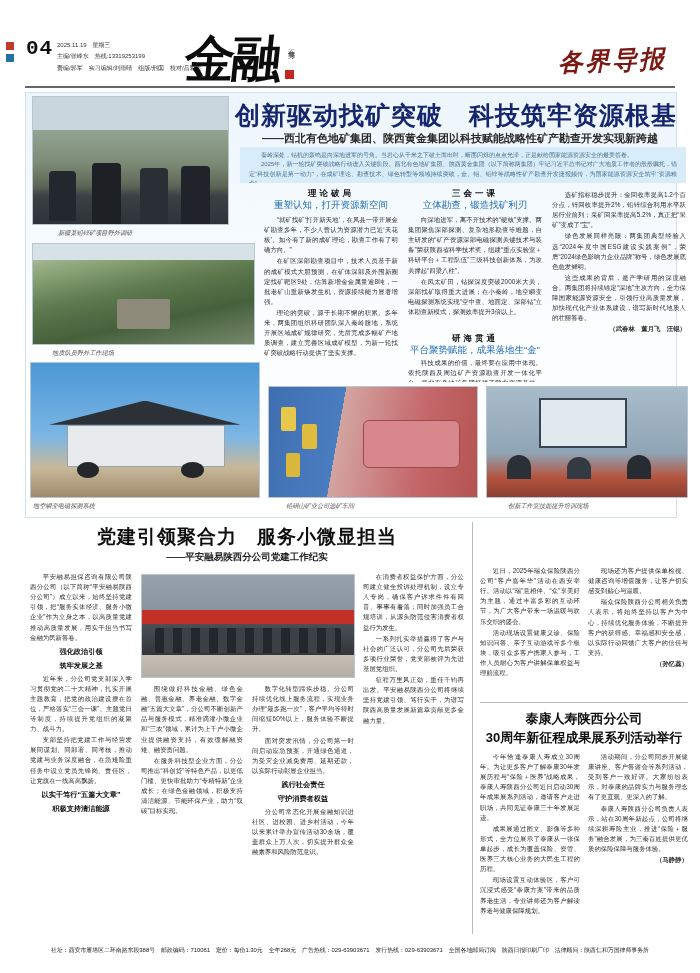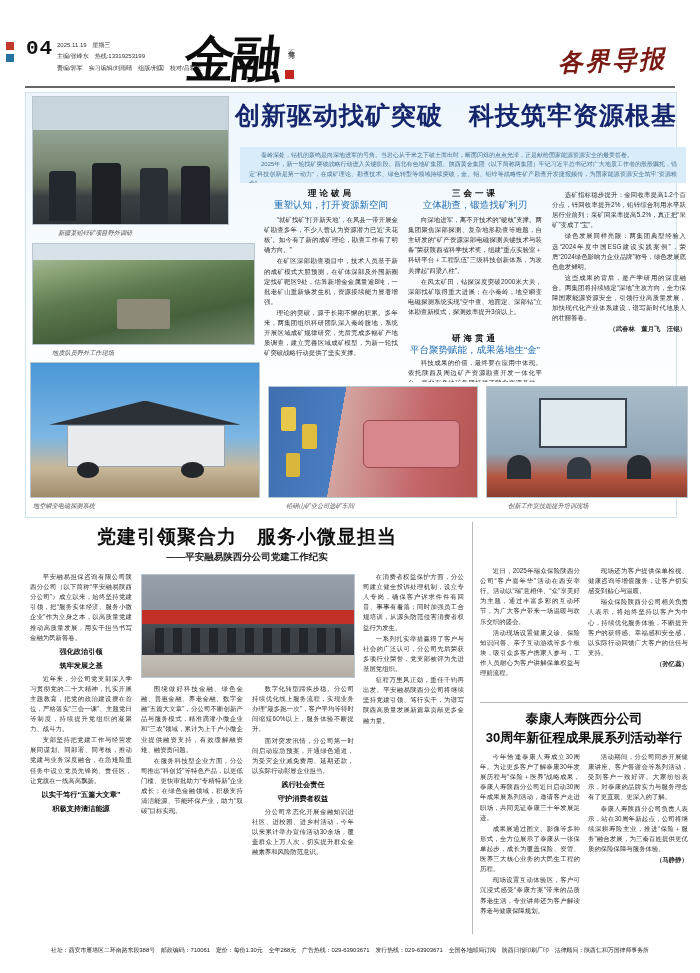--- a/index.html
+++ b/index.html
@@ -65,20 +65,21 @@
   <div class="abs seal" style="left:285px;top:70px;"></div>
 
 
   <div class="abs paper-name" style="left:558px;top:44px;">各界导报</div>
 
   <div class="abs header-rule" style="left:25px;top:86px;width:650px;"></div>
 
   <div class="abs feature-box" style="left:25px;top:92px;width:650px;height:424px;"></div>
 
   <div class="abs f-headline" style="left:235px;top:99px;width:450px;">创新驱动找矿突破　科技筑牢资源根基</div>
+  <div class="abs f-subhead" style="left:235px;top:131px;width:450px;">——西北有色地矿集团、陕西黄金集团以科技赋能战略性矿产勘查开发实现新跨越</div>
 
   <div class="abs intro-box" style="left:240px;top:147px;width:428px;height:28px;overflow:hidden;">
       <p>秦岭深处，钻机的轰鸣是向深地进军的号角。当岩心从千米之下破土而出时，断面闪烁的点点光泽，正是献给国家能源资源安全的最美答卷。</p>
       <p>2025年，新一轮找矿突破战略行动进入关键阶段。西北有色地矿集团、陕西黄金集团（以下简称两集团）牢记习近平总书记对广大地质工作者的殷殷嘱托，锚定“科技创新是第一动力”，在成矿理论、勘查技术、绿色转型等领域持续突破，金、钼、铅锌等战略性矿产勘查开发捷报频传，为国家能源资源安全筑牢“资源粮仓”。</p>
     </div>
 
   <div class="abs photo" style="left:32px;top:96px;width:197px;height:129px;background:linear-gradient(#c9d5dd 0%,#c9d5dd 26%,#93a494 26%,#7c8b75 52%,#5d6657 70%,#3b4044 78%,#2e3338 100%);">
     <div class="shape" style="left:8%;top:58%;width:14%;height:40%;background:#23282e;border-radius:4px 4px 0 0;"></div>
     <div class="shape" style="left:30%;top:52%;width:15%;height:48%;background:#1d2126;border-radius:4px 4px 0 0;"></div>
     <div class="shape" style="left:55%;top:56%;width:14%;height:44%;background:#2a2f35;border-radius:4px 4px 0 0;"></div>

